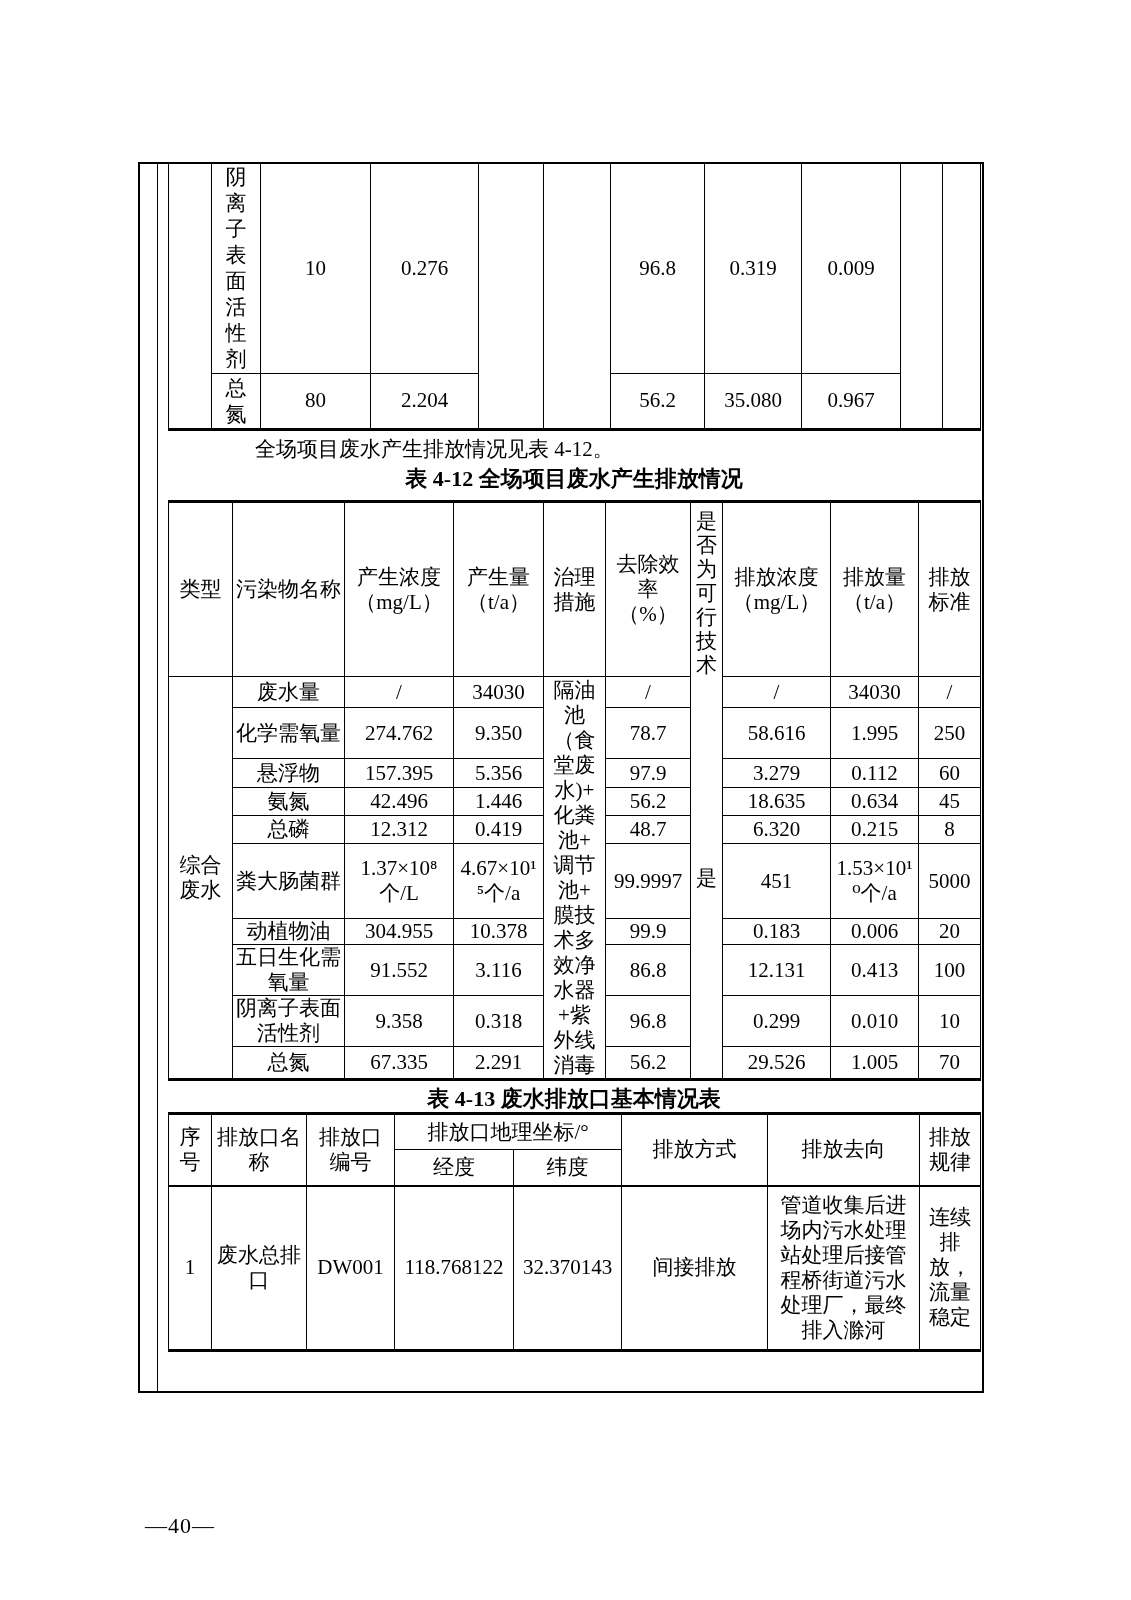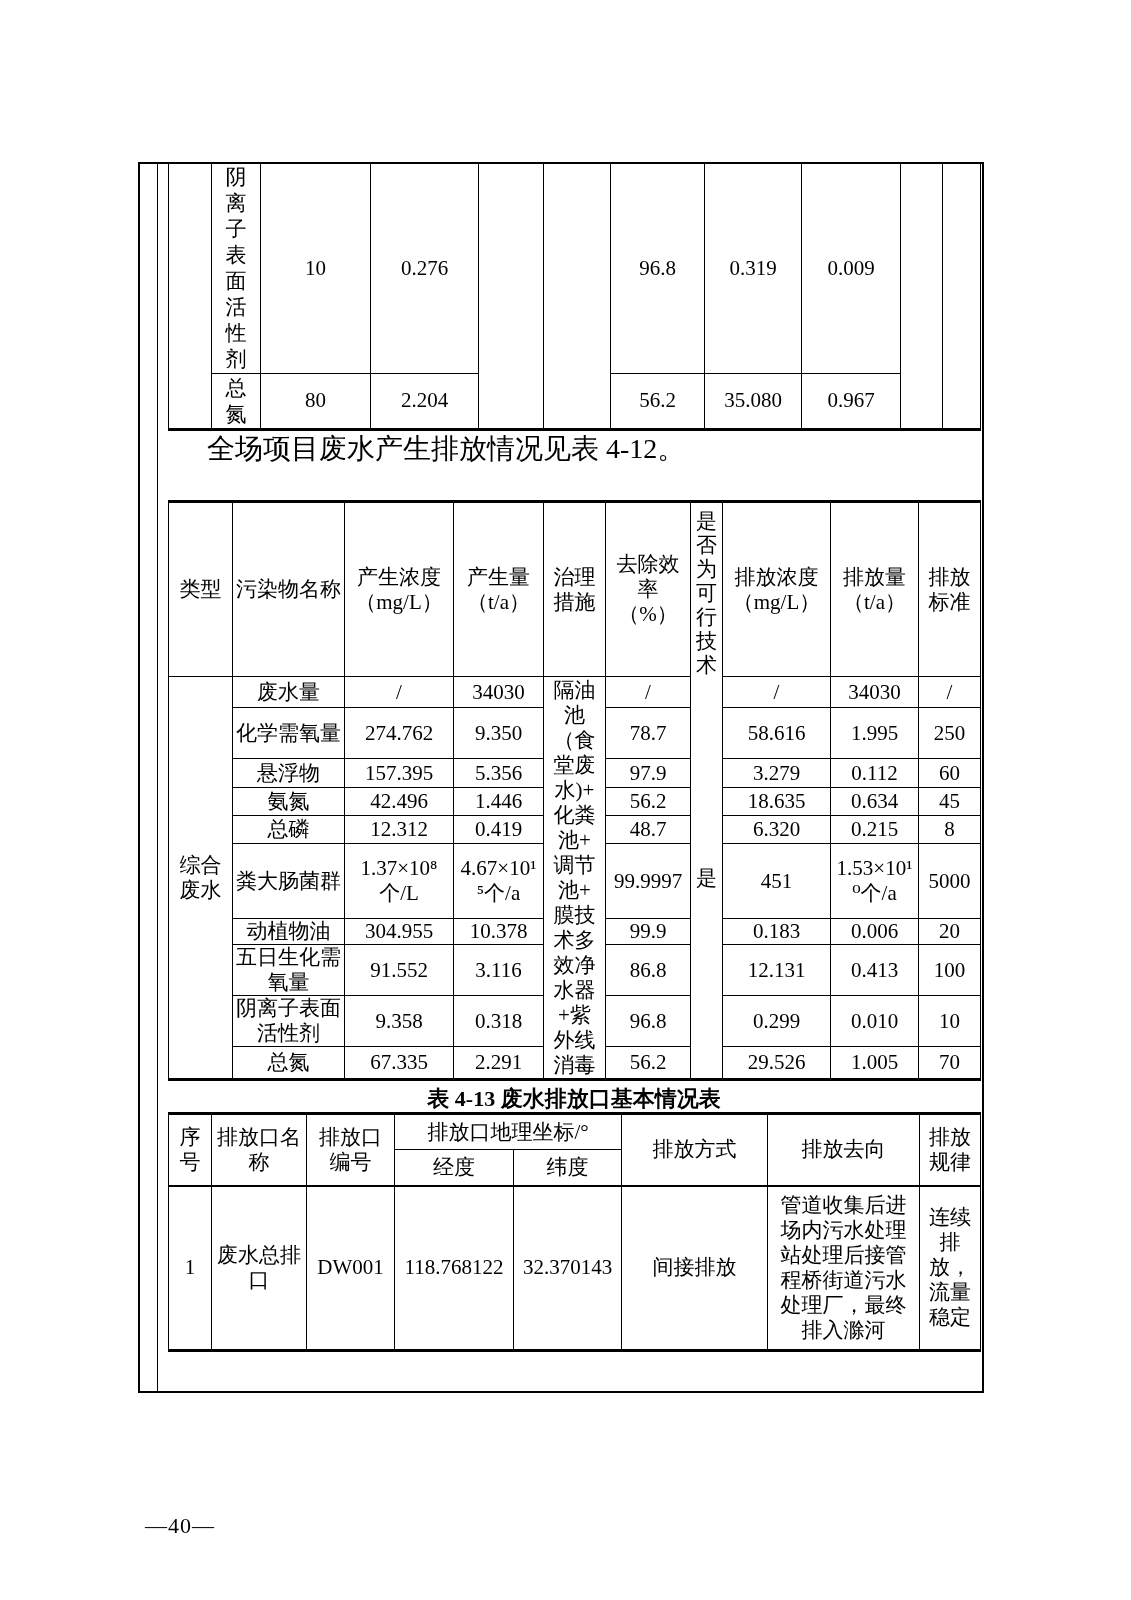--- a/index.html
+++ b/index.html
@@ -14,21 +14,21 @@
      word-break:break-all;}
   .t-top{left:168px;top:162px;width:812px;border-top:2px solid #000;border-bottom:3px solid #000;}
   .t412{left:168px;top:500px;width:812px;border-top:3px solid #000;border-bottom:3px solid #000;}
   .t413{left:168px;top:1112px;width:812px;border-top:3px solid #000;border-bottom:3px solid #000;}
   .vtext{padding:0 13px;line-height:26px;}
   .pre{white-space:pre-line;}
   .feas{vertical-align:top;padding:0;margin-left:10px;}
   .feas-head{height:175px;line-height:24px;padding:6px 4px 0 4px;word-break:break-all;box-sizing:border-box;}
   .feas-body{height:400px;display:flex;align-items:center;justify-content:center;}
   .hb{border-bottom:2px solid #000;}
-  .txt{position:absolute;font-size:28px;line-height:26px;}
+  .txt{position:absolute;font-size:21px;line-height:26px;margin-left:48px;}
   .cap{position:absolute;left:168px;width:812px;text-align:center;font-weight:bold;font-size:22px;}
   .heading{position:absolute;font-weight:bold;font-size:22px;}
   .pagenum{position:absolute;font-size:22px;letter-spacing:1px;}
 </style>
 </head>
 <body>
 
 <div class="canvas">
   <div class="frame"></div>
   <div class="frame-line"></div>
@@ -67,20 +67,21 @@
       <td>2.204</td>
       <td>56.2</td>
       <td>35.080</td>
       <td>0.967</td>
     </tr>
   </tbody>
     </table>
 
   <div class="txt" style="left:207px;top:436px;">全场项目废水产生排放情况见表 4-12。</div>
 
+  <div class="cap" style="top:464px;">表 4-12 全场项目废水产生排放情况</div>
 
   <table class="t412">
     <colgroup>
       <col style="width:64px">
         <col style="width:112px">
         <col style="width:109px">
         <col style="width:90px">
       <col style="width:62px">
         <col style="width:85px">
         <col style="width:32px">

